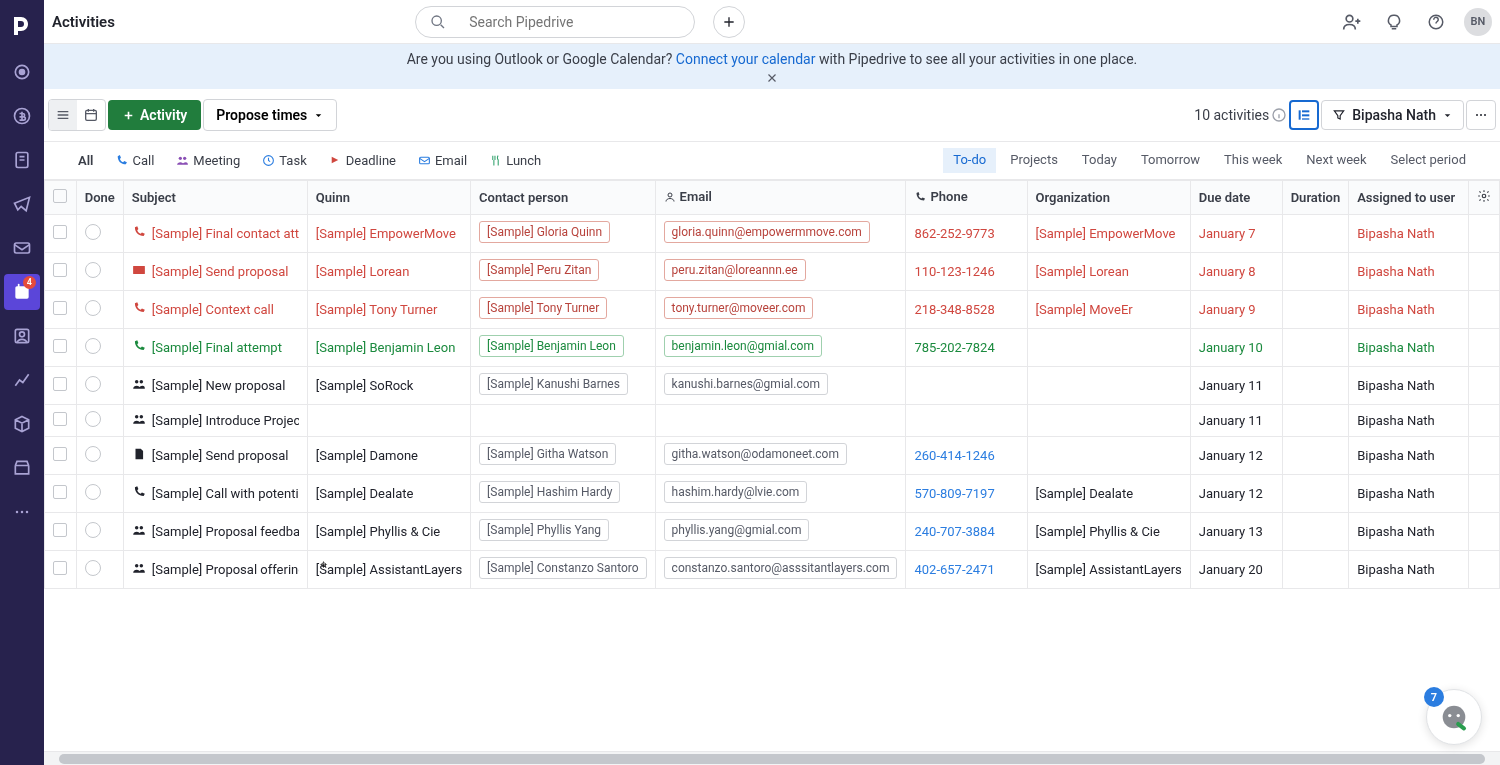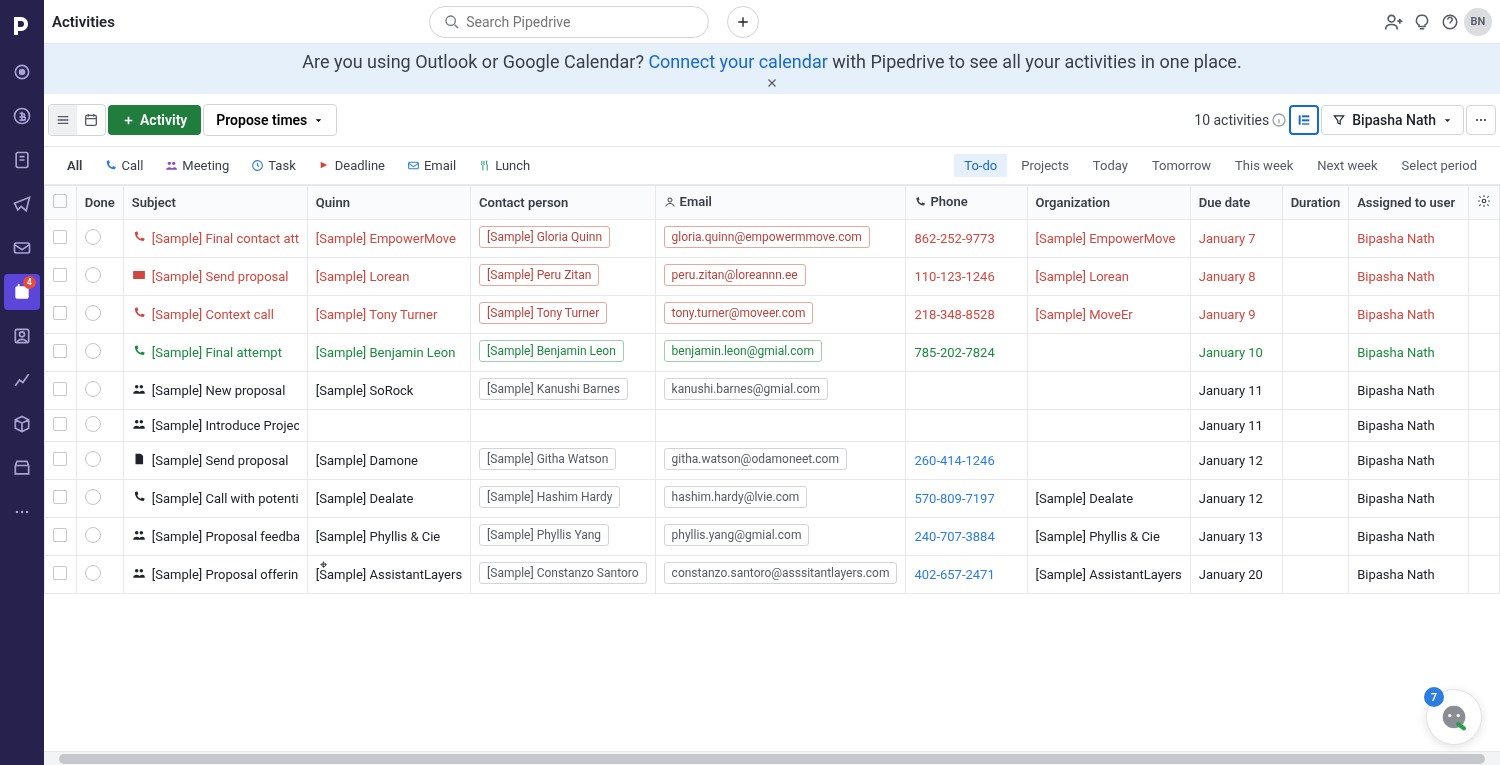--- a/index.html
+++ b/index.html
@@ -11,45 +11,45 @@
 .side-item { width:44px; height:44px; display:flex; align-items:center; justify-content:center; color:#a9a3d4; cursor:pointer; position:relative; }
 .side-item.active { background:#5b46d9; color:#fff; border-radius:4px; width:36px; height:36px; margin:4px 0; }
 .side-item svg { width:20px; height:20px; }
 .side-badge { position:absolute; top:2px; right:4px; background:#e64b3c; color:#fff; font-size:9px; padding:0 4px; border-radius:7px; line-height:13px; font-weight:600; }
 
 
 .main { flex:1; display:flex; flex-direction:column; min-width:0; }
 
 .topbar { height:44px; display:flex; align-items:center; padding:0 8px; border-bottom:1px solid #e8e8ea; gap:8px; }
 .page-title { font-size:15px; font-weight:600; margin-right:auto; }
-.search-wrap { display:flex; align-items:center; border:1px solid #d2d4d8; border-radius:20px; padding:4px 14px; width:280px; height:32px; color:#6f7582; font-size:14px; gap:6px; margin-right:10px; }
+.search-wrap { display:flex; align-items:center; border:1px solid #d2d4d8; border-radius:20px; padding:4px 14px; width:280px; height:32px; color:#6f7582; font-size:14px; gap:23px; margin-right:10px; }
 .search-wrap input { border:0; outline:0; flex:1; font-size:14px; color:#6f7582; background:transparent; }
 .round-btn { width:32px; height:32px; border:1px solid #d2d4d8; border-radius:50%; display:flex; align-items:center; justify-content:center; cursor:pointer; margin-right:auto; }
-.top-icons { display:flex; align-items:center; gap:0; margin-left:auto; }
+.top-icons { display:flex; align-items:center; gap:14px; margin-left:auto; }
 .top-icon { width:28px; height:28px; display:flex; align-items:center; justify-content:center; color:#565a66; cursor:pointer; }
 .avatar { width:28px; height:28px; background:#dcdde0; border-radius:50%; display:flex; align-items:center; justify-content:center; font-size:11px; font-weight:600; color:#565a66; }
 
-.banner { background:#e6f0fb; padding:7px 16px 4px; text-align:center; font-size:18px; color:#3a3e48; }
+.banner { background:#e6f0fb; padding:7px 16px 4px; text-align:center; font-size:14px; color:#3a3e48; }
 .banner a { color:#1669d1; cursor:pointer; text-decoration:none; }
 .banner-close { display:block; margin:4px auto 0; cursor:pointer; width:14px; height:14px; color:#565a66; }
 
 .toolbar { display:flex; align-items:center; padding:10px 4px; gap:2px; border-bottom:1px solid #e8e8ea; }
 .view-toggle { display:flex; border:1px solid #d2d4d8; border-radius:4px; overflow:hidden; }
 .view-toggle .vt { width:28px; height:30px; display:flex; align-items:center; justify-content:center; cursor:pointer; color:#565a66; }
 .view-toggle .vt.active { background:#eef0f2; }
 .btn-primary { background:#217d3d; color:#fff; border:0; padding:7px 14px; border-radius:4px; font-size:14px; font-weight:600; display:flex; align-items:center; gap:5px; cursor:pointer; }
 .btn-secondary { background:#fff; border:1px solid #d2d4d8; padding:7px 12px; border-radius:4px; font-size:14px; font-weight:600; display:flex; align-items:center; gap:6px; cursor:pointer; }
 .spacer { flex:1; }
 .count-text { font-size:14px; color:#3a3e48; }
 .info-icon { color:#9ca0aa; display:flex; align-items:center; }
 .view-box { width:30px; height:30px; border:2px solid #1669d1; border-radius:4px; display:flex; align-items:center; justify-content:center; color:#1669d1; }
 .filter-pill { border:1px solid #d2d4d8; border-radius:4px; padding:6px 10px; display:flex; align-items:center; gap:6px; font-size:14px; font-weight:500; cursor:pointer; }
 .more-btn { width:30px; height:30px; border:1px solid #d2d4d8; border-radius:4px; display:flex; align-items:center; justify-content:center; cursor:pointer; }
 
-.filters-row { display:flex; align-items:center; padding:6px 13px; border-bottom:1px solid #e8e8ea; gap:0; }
+.filters-row { display:flex; padding:6px 24px; border-bottom:1px solid #e8e8ea; gap:0; }
 .type-filters { display:flex; gap:2px; }
 .type-tab { padding:5px 10px; font-size:13px; cursor:pointer; display:flex; align-items:center; gap:4px; border-radius:4px; color:#3a3e48; }
 .type-tab.active { font-weight:600; }
 .type-tab svg { width:13px; height:13px; }
 .tf-call { color:#2b7de0; } .tf-meeting{color:#8a4fb5;} .tf-task{color:#2b7de0;} .tf-deadline{color:#d0473f;} .tf-email{color:#2b7de0;} .tf-lunch{color:#35a36f;}
 .time-filters { margin-left:auto; display:flex; gap:4px; }
 .time-tab { padding:4px 10px; font-size:13px; color:#565a66; cursor:pointer; border-radius:0; }
 .time-tab.active { background:#e6f0fb; color:#1669d1; }
 
 .table-wrap { flex:1; overflow:auto; }

